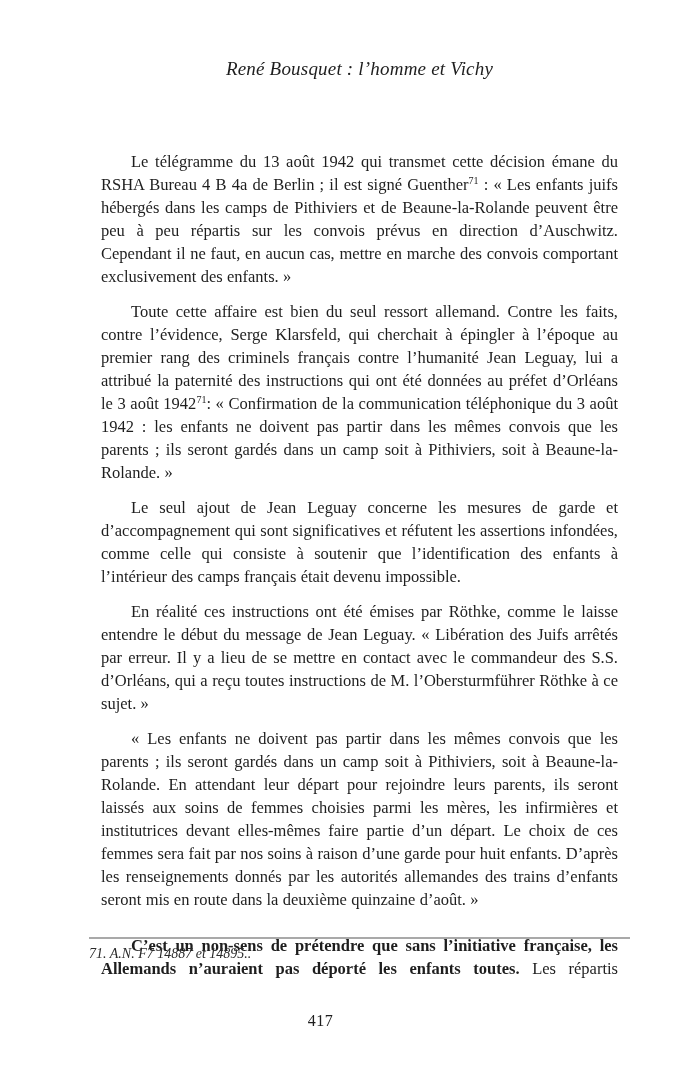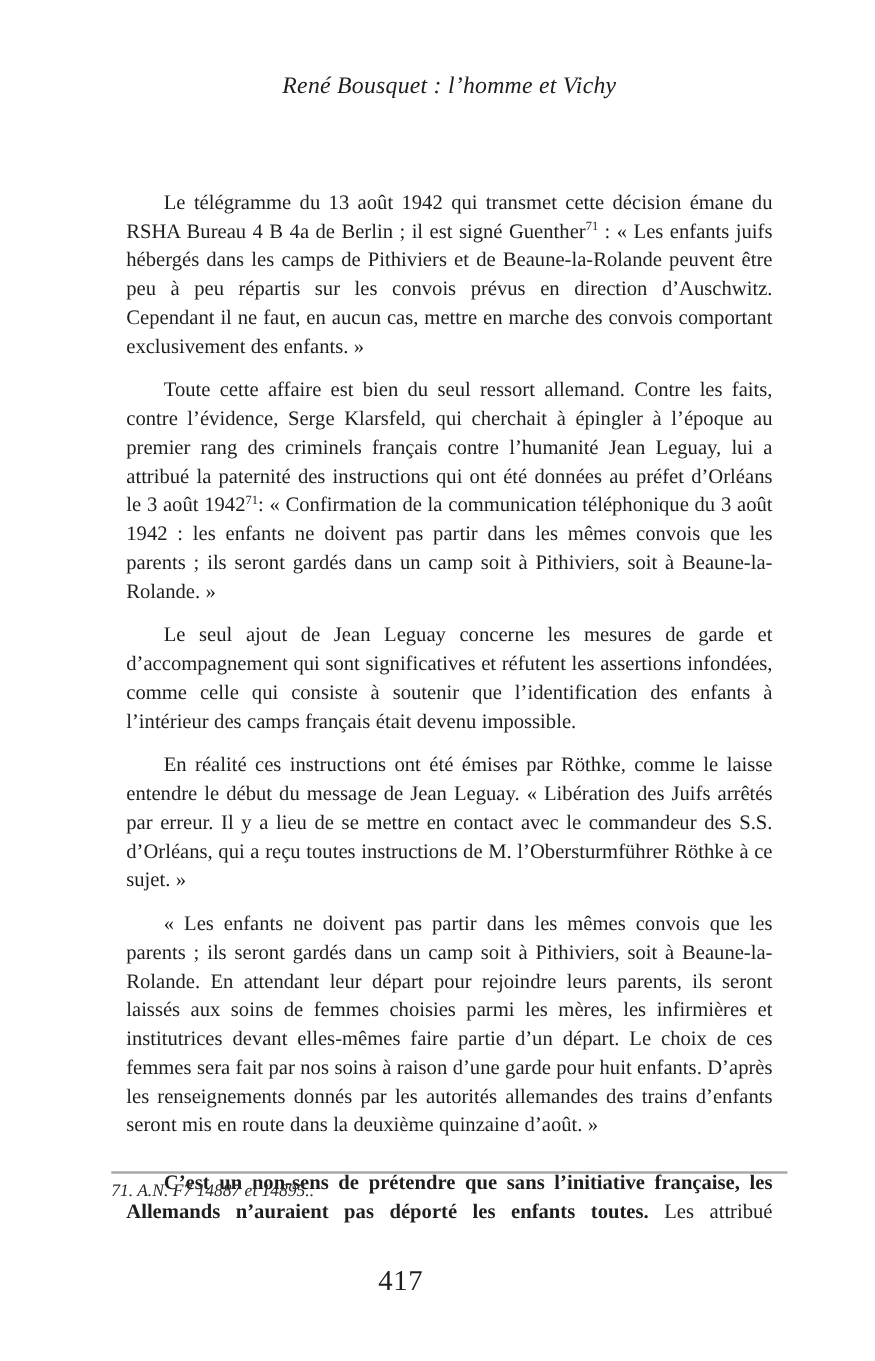--- a/index.html
+++ b/index.html
@@ -64,21 +64,21 @@
     font-size: 14px;
     line-height: 18px;
     color: #2a2a2a;
   }
   .page-number {
     position: absolute;
     top: 1012px;
     left: 0;
     width: 641px;
     text-align: center;
-    font-size: 23px;
+    font-size: 16px;
     letter-spacing: 0.5px;
   }
 </style>
 </head>
 <body>
 
 <div class="page">
 
   <div class="running-head">René Bousquet : l’homme et Vichy</div>
 
@@ -87,21 +87,21 @@
     <p><span>Le télégramme du 13 août 1942 qui transmet cette décision émane du RSHA Bureau 4 B 4a de Berlin ; il est signé Guenther</span><sup class="fnref">71</sup><span> : « Les enfants juifs hébergés dans les camps de Pithiviers et de Beaune-la-Rolande peuvent être peu à peu répartis sur les convois prévus en direction d’Auschwitz. Cependant il ne faut, en aucun cas, mettre en marche des convois comportant exclusivement des enfants. »</span></p>
 
     <p><span>Toute cette affaire est bien du seul ressort allemand. Contre les faits, contre l’évidence, Serge Klarsfeld, qui cherchait à épingler à l’époque au premier rang des criminels français contre l’humanité Jean Leguay, lui a attribué la paternité des instructions qui ont été données au préfet d’Orléans le 3 août 1942</span><sup class="fnref">71</sup><span>: « Confirmation de la communication téléphonique du 3 août 1942 : les enfants ne doivent pas partir dans les mêmes convois que les parents ; ils seront gardés dans un camp soit à Pithiviers, soit à Beaune-la-Rolande. »</span></p>
 
     <p>Le seul ajout de Jean Leguay concerne les mesures de garde et d’accompagnement qui sont significatives et réfutent les assertions infondées, comme celle qui consiste à soutenir que l’identification des enfants à l’intérieur des camps français était devenu impossible.</p>
 
     <p>En réalité ces instructions ont été émises par Röthke, comme le laisse entendre le début du message de Jean Leguay. « Libération des Juifs arrêtés par erreur. Il y a lieu de se mettre en contact avec le commandeur des S.S. d’Orléans, qui a reçu toutes instructions de M. l’Obersturmführer Röthke à ce sujet. »</p>
 
     <p>« Les enfants ne doivent pas partir dans les mêmes convois que les parents ; ils seront gardés dans un camp soit à Pithiviers, soit à Beaune-la-Rolande. En attendant leur départ pour rejoindre leurs parents, ils seront laissés aux soins de femmes choisies parmi les mères, les infirmières et institutrices devant elles-mêmes faire partie d’un départ. Le choix de ces femmes sera fait par nos soins à raison d’une garde pour huit enfants. D’après les renseignements donnés par les autorités allemandes des trains d’enfants seront mis en route dans la deuxième quinzaine d’août. »</p>
 
-    <p class="para-final"><span class="bold-run">C’est un non-sens de prétendre que sans l’initiative française, les Allemands n’auraient pas déporté les enfants toutes.</span><span> Les attribué</span></p>
+    <p class="para-final"><span class="bold-run">C’est un non-sens de prétendre que sans l’initiative française, les Allemands n’auraient pas déporté les enfants toutes.</span><span> Les répartis</span></p>
 
   </div>
 
   <div class="footnote-block">
     <div class="footnote-rule"></div>
     <div class="footnote-text">71. A.N. F7 14887 et 14895..</div>
   </div>
 
   <div class="page-number">417</div>
 

